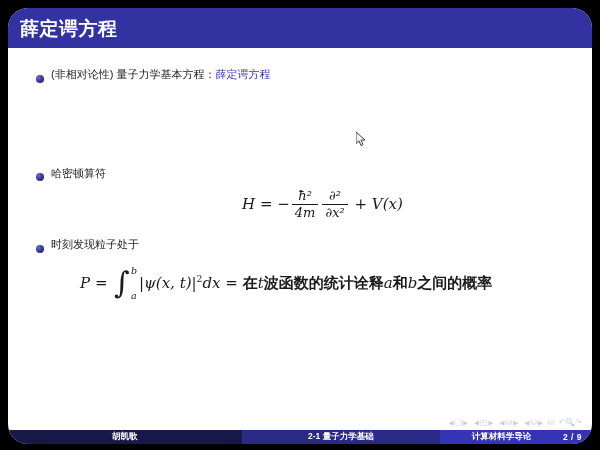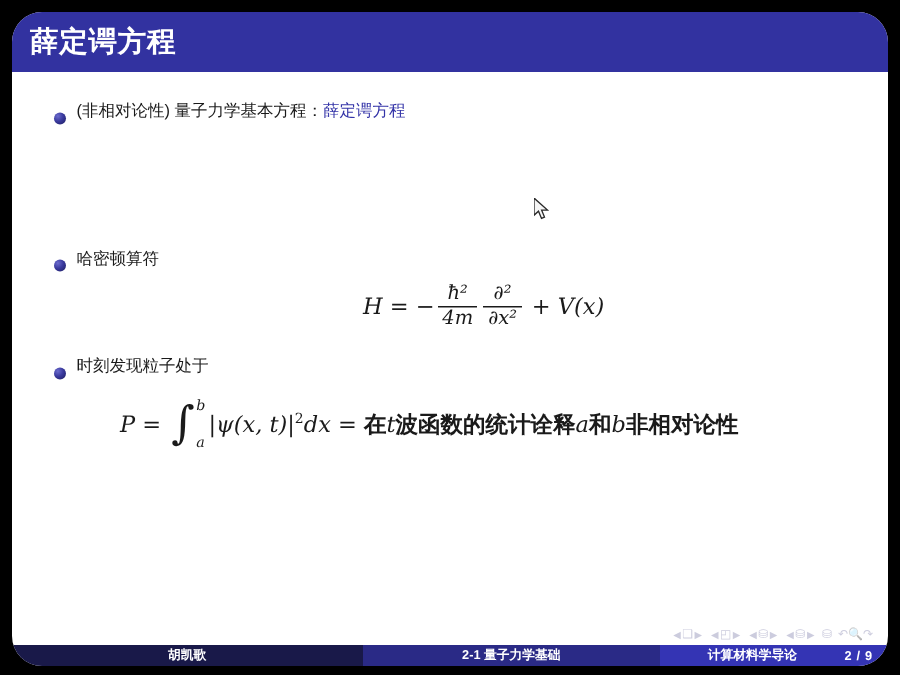--- a/index.html
+++ b/index.html
@@ -267,21 +267,21 @@
         <span class="bullet-text">时刻发现粒子处于</span>
       </div>
 
       <div class="math" style="left:72px; top:222px;">
         <span class="mi">P</span>&nbsp;<span class="mup">=</span>&nbsp;<span class="intg">
             <span class="sign">∫</span>
             <span class="lims">
               <span class="up">b</span>
               <span class="lo">a</span>
             </span>
-          </span><span class="mi">|ψ(x, t)|</span><sup class="exp mup">2</sup><span class="mi">dx</span>&nbsp;<span class="mup">=</span>&nbsp;<span class="mcjk">在</span><span class="mi">t</span><span class="mcjk">波函数的统计诠释</span><span class="mi">a</span><span class="mcjk">和</span><span class="mi">b</span><span class="mcjk">非相对论性</span>
+          </span><span class="mi">|ψ(x, t)|</span><sup class="exp mup">2</sup><span class="mi">dx</span>&nbsp;<span class="mup">=</span>&nbsp;<span class="mcjk">在</span><span class="mi">t</span><span class="mcjk">波函数的统计诠释</span><span class="mi">a</span><span class="mcjk">和</span><span class="mi">b</span><span class="mcjk">之间的概率</span>
       </div>
 
     </div>
 
     <div id="nav-bar">
       <span class="nav-group">
         <span class="arrow">◀</span>
           <span class="glyph">❑</span>
           <span class="arrow">▶</span>
       </span>

